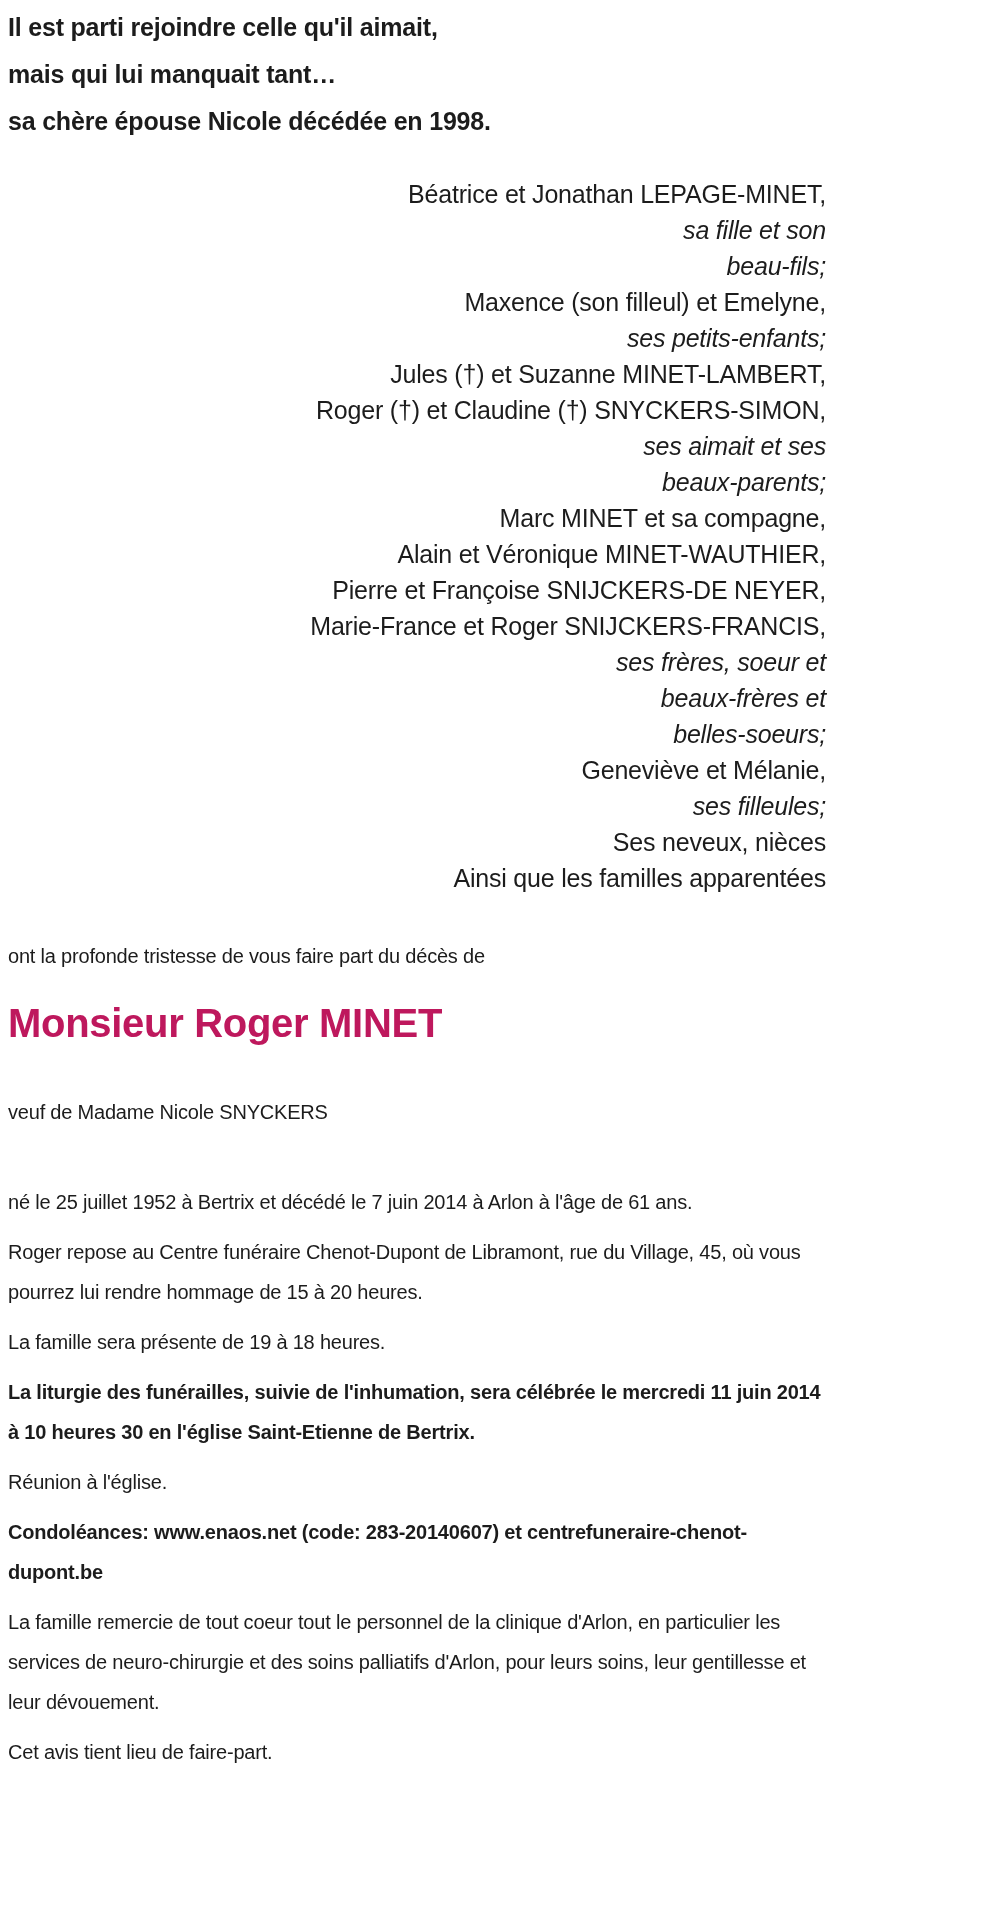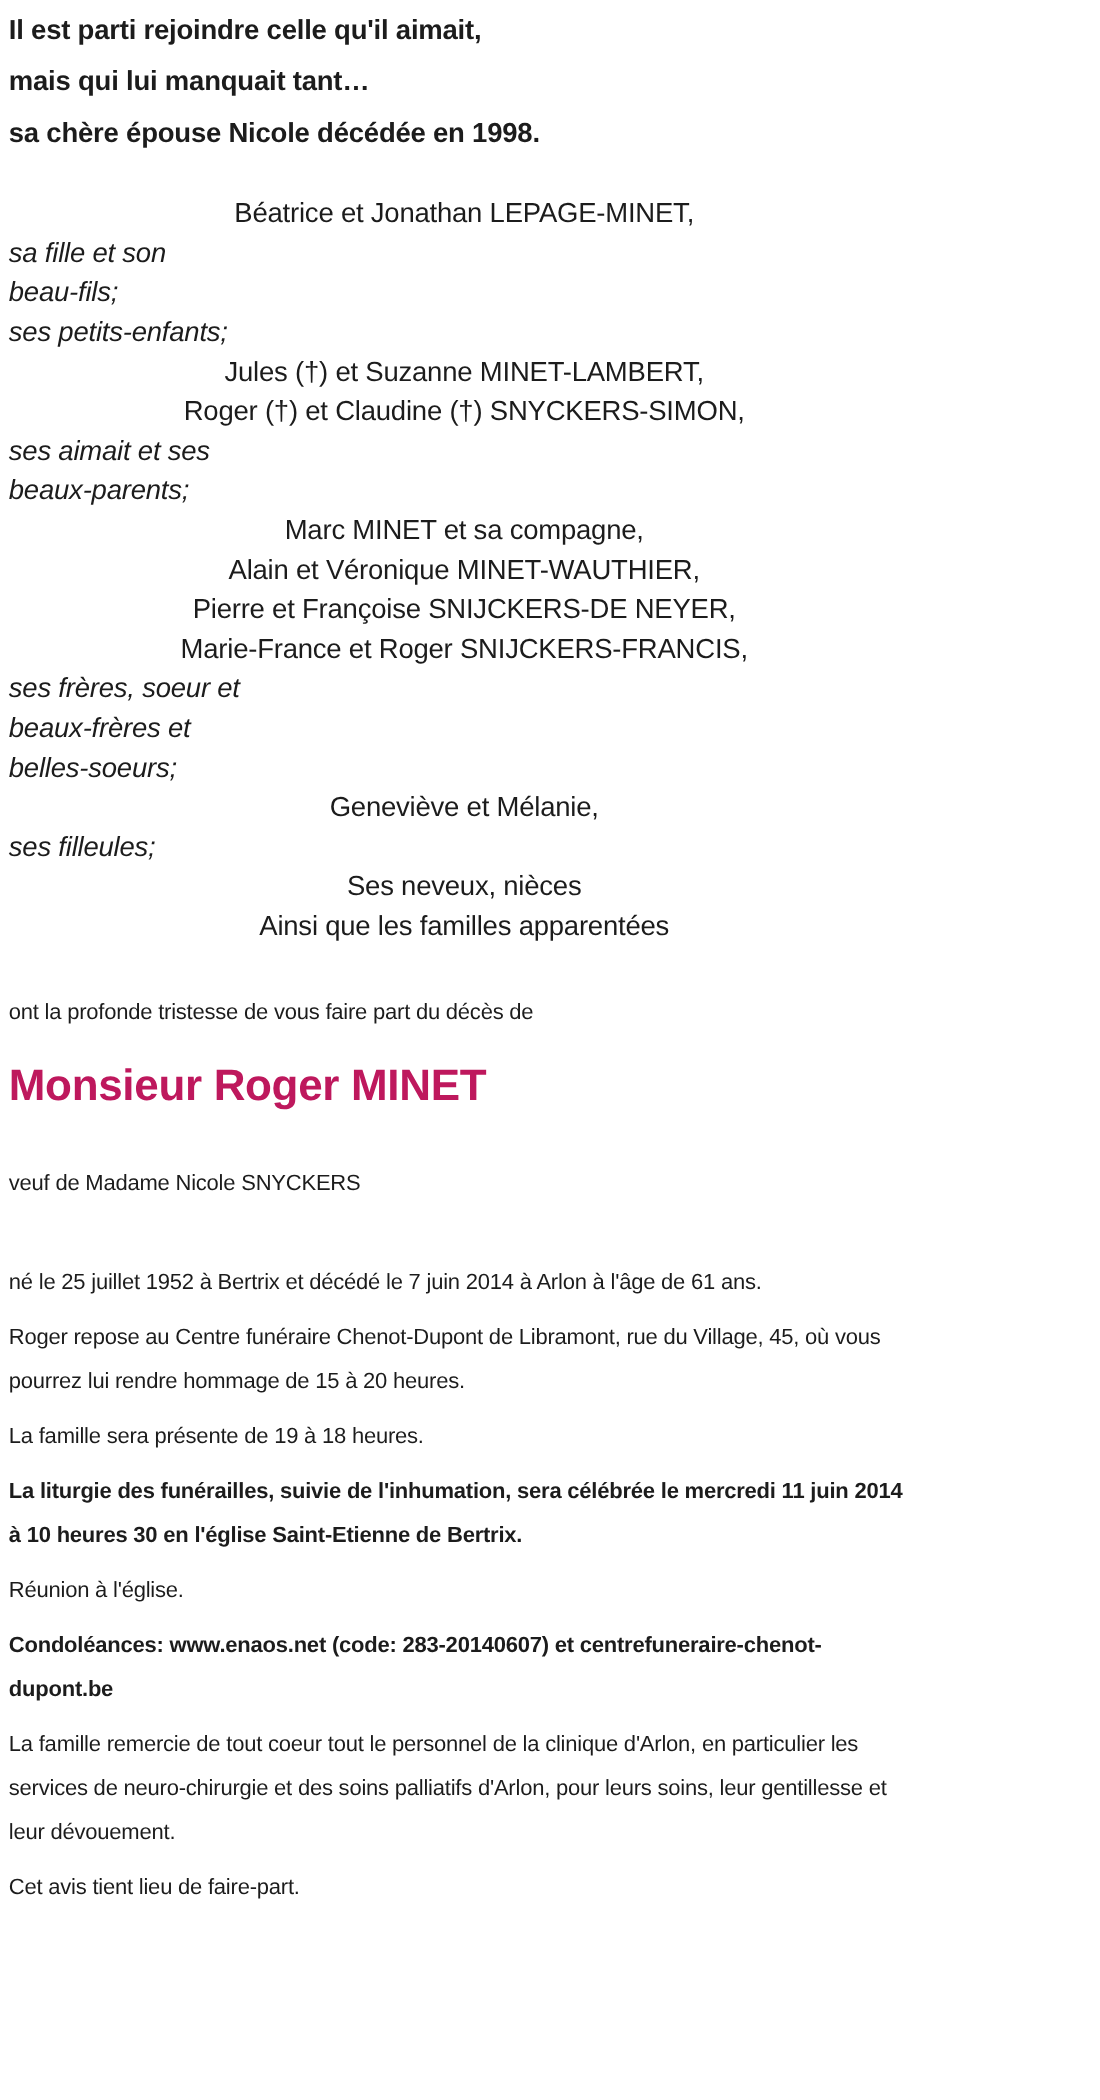--- a/index.html
+++ b/index.html
@@ -31,24 +31,25 @@
   }
   
   .family {
     margin-top: 40px;
     margin-bottom: 40px;
     font-size: 25px;
     line-height: 36px;
     letter-spacing: -0.2px;
   }
   .family .name-line {
-    text-align: center;
+    text-align: right;
     margin-left: 10px;
   }
   .family .relation-line {
+    text-align: right;
     font-style: italic;
   }
   
   .body-p {
     margin: 0 0 10px 0;
     font-size: 20px;
     line-height: 40px;
     font-weight: 400;
     letter-spacing: -0.2px;
   }
@@ -80,20 +81,21 @@
 
   <div class="family">
 
     <div class="family-group">
       <div class="name-line">Béatrice et Jonathan LEPAGE-MINET,</div>
       <div class="relation-line">sa fille et son</div>
       <div class="relation-line">beau-fils;</div>
     </div>
 
     <div class="family-group">
+      <div class="name-line">Maxence (son filleul) et Emelyne,</div>
       <div class="relation-line">ses petits-enfants;</div>
     </div>
 
     <div class="family-group">
       <div class="name-line">Jules (†) et Suzanne MINET-LAMBERT,</div>
       <div class="name-line">Roger (†) et Claudine (†) SNYCKERS-SIMON,</div>
       <div class="relation-line">ses aimait et ses</div>
       <div class="relation-line">beaux-parents;</div>
     </div>
 

